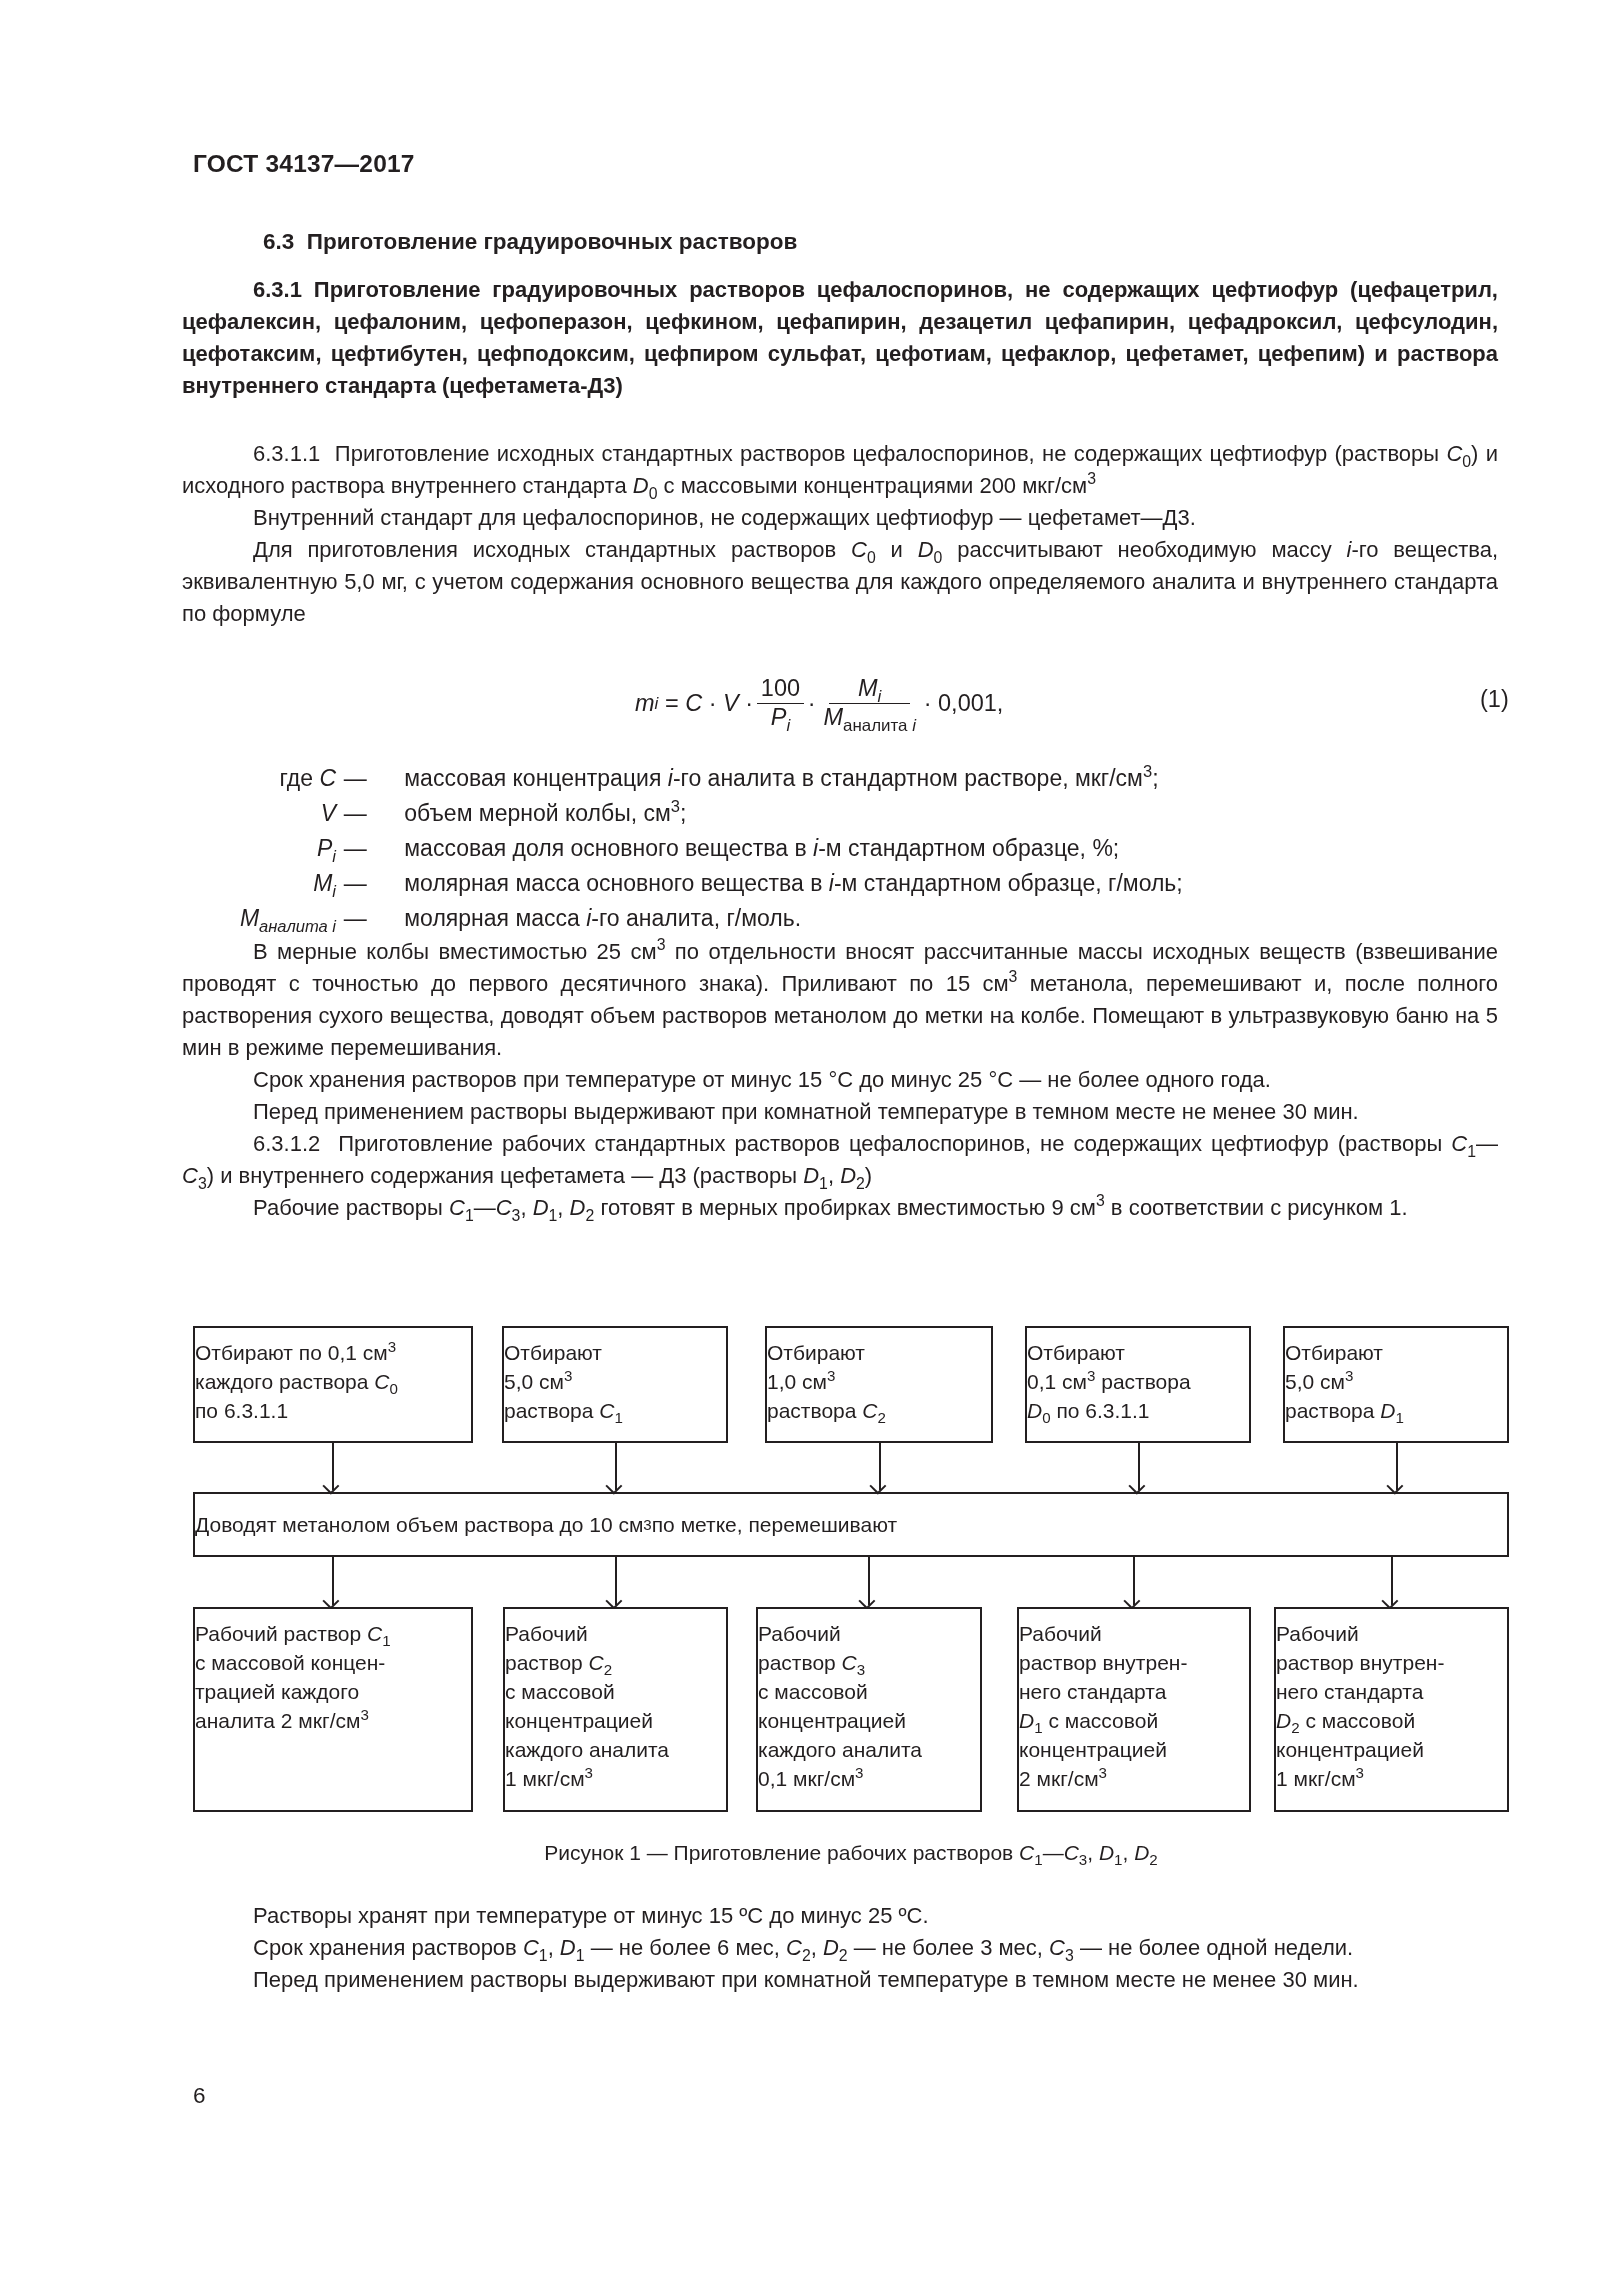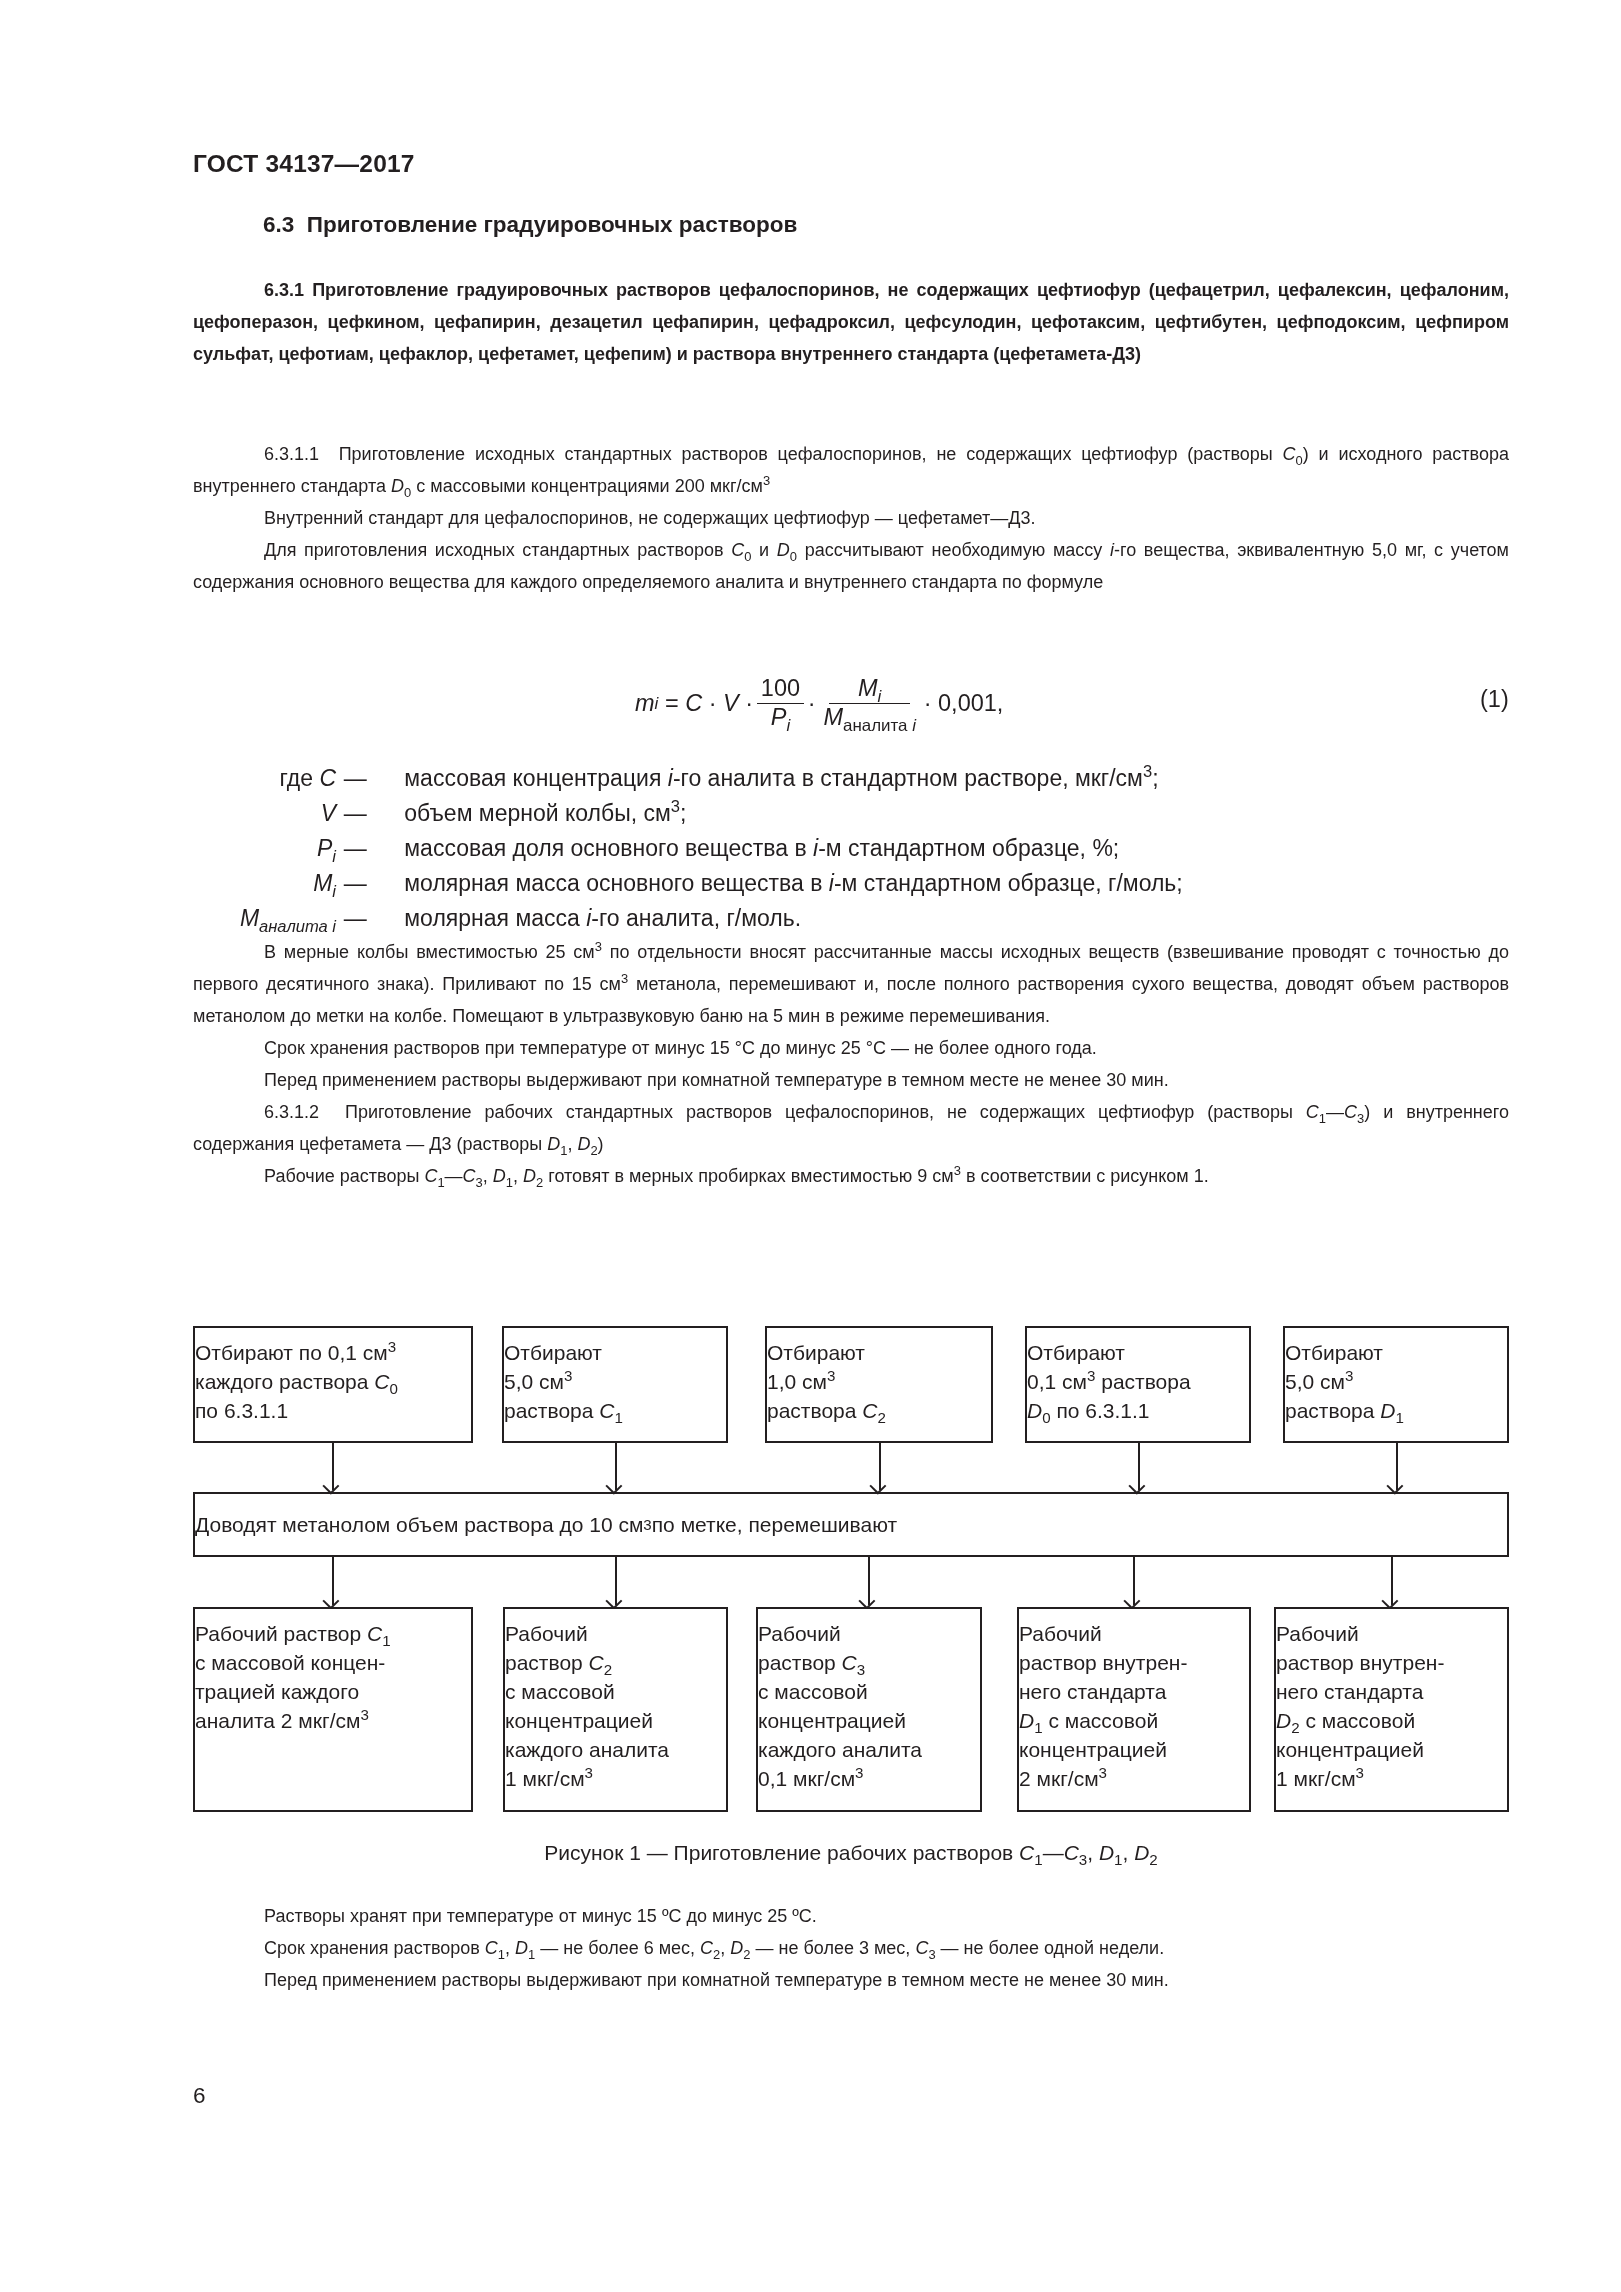--- a/index.html
+++ b/index.html
@@ -1,21 +1,21 @@
 <!DOCTYPE html>
 <html><head>
 <meta charset="utf-8">
 <style>
   html, body { margin: 0; padding: 0; background: #ffffff; }
   body { width: 1621px; height: 2293px; position: relative; overflow: hidden;
          font-family: "Liberation Sans", sans-serif; color: #231f20; }
   .abs { position: absolute; }
   .hdr { left: 193px; top: 150px; font-size: 24.5px; font-weight: bold; letter-spacing: 0.2px; }
-  .h2 { left: 263px; top: 212px; font-size: 22.5px; font-weight: bold; }
-  .block { left: 193px; width: 1316px; font-size: 18px; line-height: 32px; text-align: justify; }
+  .h2 { left: 263px; top: 229px; font-size: 22.5px; font-weight: bold; }
+  .block { left: 182px; width: 1316px; font-size: 22px; line-height: 32px; text-align: justify; }
   .block p { margin: 0; }
   .ind { text-indent: 71px; }
   .bold { font-weight: bold; }
   .last { text-align-last: left; }
   i { font-style: italic; }
   sub, sup { font-size: 0.72em; line-height: 0; }
   sub { vertical-align: -0.35em; }
   sup { vertical-align: 0.55em; }
   
   .formula { left: 635px; top: 674px; height: 59px; font-size: 23.5px; display: flex; align-items: center; white-space: nowrap; }

